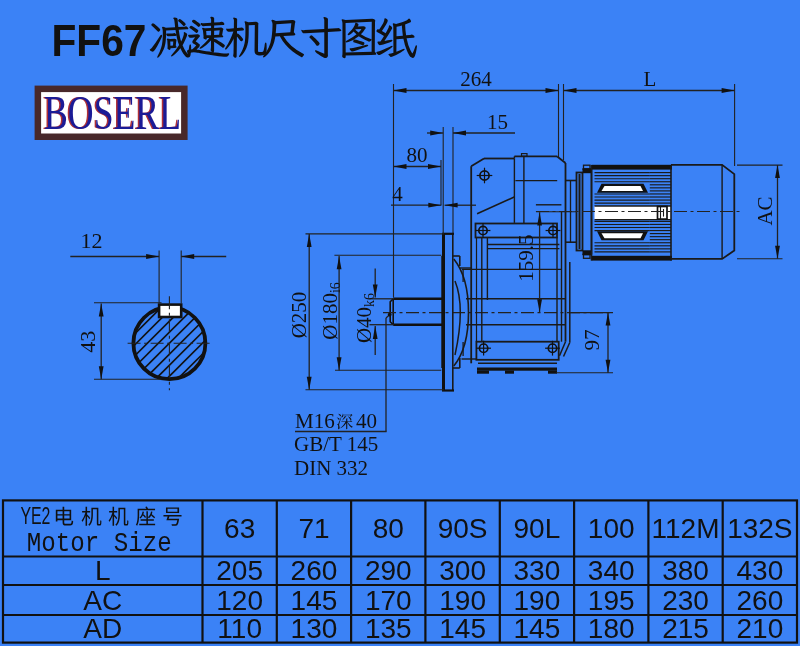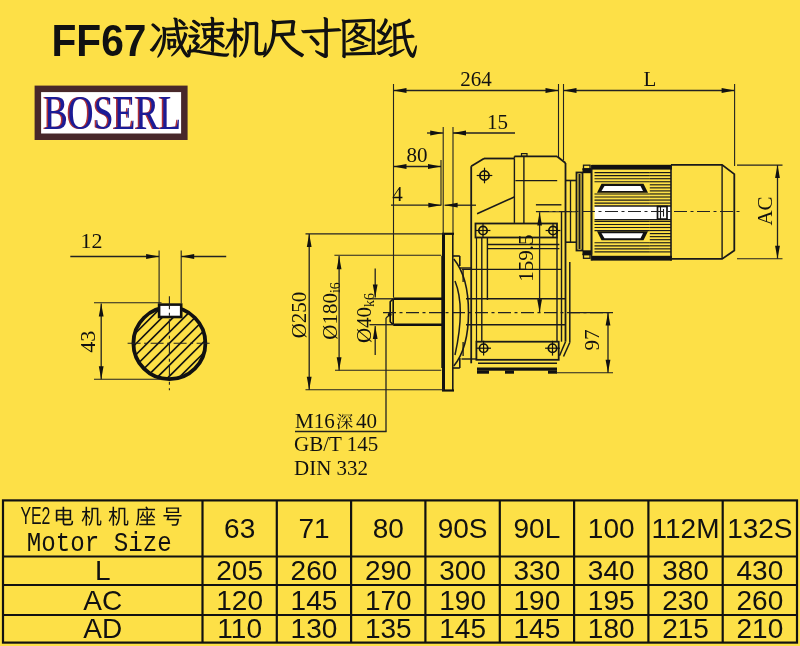--- a/index.html
+++ b/index.html
@@ -1,14 +1,14 @@
 <!DOCTYPE html>
 <html><head><meta charset="utf-8"><style>
 html,body{margin:0;padding:0;background:#fff;}
-#page{position:relative;width:800px;height:646px;background:#fde047;overflow:hidden;}
+#page{position:relative;width:800px;height:646px;background:#3b82f6;overflow:hidden;}
 text{white-space:pre;}
 </style></head><body>
 <div id="page">
 <svg width="800" height="646" viewBox="0 0 800 646">
 <text x="51.5" y="55.5" font-family="Liberation Sans, serif" font-size="45" text-anchor="start" font-weight="bold" fill="#111" textLength="95" lengthAdjust="spacingAndGlyphs">FF67</text>
 <path transform="translate(147.82,53.60) scale(0.04460,-0.04460)" d="M113 42Q152 42 269 277Q319 379 319 397Q319 420 306 420Q290 420 269 387Q169 227 91 130Q76 111 60 103Q43 95 43 84Q43 80 58 64Q72 48 113 42ZM235 488Q244 488 254 496Q280 517 280 536Q280 548 228 597Q175 646 149 664Q123 681 115 681Q107 681 93 668Q79 655 79 645Q79 635 84 630Q88 624 122 595Q156 566 190 527Q224 488 235 488ZM507 177 503 269 571 274 565 180ZM488 83Q510 83 510 109L509 120Q622 127 633 130Q644 132 644 146Q644 156 627 180Q638 284 640 289Q643 294 643 301Q643 310 630 321Q617 332 603 332L499 325Q457 337 444 337Q425 337 425 326Q425 319 431 309Q437 299 438 277Q444 166 444 155L441 122Q441 107 458 95Q476 83 488 83ZM783 637Q800 618 813 618Q826 618 838 635Q850 652 850 659Q850 674 790 724Q729 774 715 774Q699 774 690 761Q680 748 680 739Q680 728 691 719Q739 684 783 637ZM223 -95Q231 -95 254 -72Q309 -18 354 90Q379 149 394 228Q410 306 410 518L621 531Q630 476 639 426Q635 435 624 445Q607 460 598 460Q590 460 582 456Q574 452 466 449L446 448L424 451Q412 451 412 441Q412 436 418 419Q431 387 459 387L614 395Q640 398 641 414Q647 382 653 352Q670 270 701 191Q636 84 537 -23Q520 -41 520 -50Q520 -64 533 -64Q541 -64 572 -42Q604 -19 648 24Q692 67 731 120Q762 49 792 5Q856 -89 905 -89Q952 -89 960 -21Q972 72 972 138Q972 210 952 210Q935 210 929 169Q919 84 908 40Q896 -4 895 -4Q892 -4 856 43Q821 90 779 190Q809 240 846 324Q884 407 884 428Q884 451 841 474Q824 482 818 482Q806 482 806 467Q808 461 808 440Q808 431 792 379Q776 327 748 272Q723 337 699 497L693 534L876 545Q909 547 909 565Q909 582 878 603Q866 612 858 612Q851 612 841 608Q831 605 824 604Q816 604 806 603L685 595Q676 655 667 773Q665 796 634 804Q604 812 589 812Q569 812 569 801Q569 792 578 784Q587 776 590 766Q593 757 596 731Q599 705 604 664Q608 624 612 591L406 578Q354 604 339 604Q318 604 318 590Q318 584 326 565Q336 539 336 473Q336 357 329 284Q315 122 220 -53Q211 -69 211 -80Q211 -95 223 -95Z" fill="#111"></path>
 <path transform="translate(185.78,53.60) scale(0.04460,-0.04460)" d="M899 -70H910Q930 -69 940 -62Q949 -55 966 -28Q975 -14 975 -8Q975 6 953 6H945Q937 5 928 5Q918 5 907 5Q860 5 798 10Q735 16 664 25Q640 28 617 31Q626 33 630 42Q635 52 635 66V267Q677 242 722 211Q767 180 813 144Q829 132 840 132Q850 132 858 142Q867 151 872 162Q877 173 877 179Q877 193 853 209Q822 231 789 252Q756 273 727 290Q698 308 677 319Q656 330 650 330Q636 330 635 329V357L813 365Q821 366 831 368Q841 370 841 381Q841 388 834 397Q827 406 815 417L834 523Q835 526 840 532Q844 537 844 545Q844 556 827 570Q810 585 792 585H785L636 576V630L844 643Q852 644 859 649Q866 654 866 663Q866 676 854 688Q842 699 828 706Q814 714 806 714Q801 714 798 712Q788 709 778 707Q768 705 755 704L636 696V792Q636 810 619 816Q602 823 587 824Q572 825 571 825Q550 825 550 811Q550 805 557 795Q564 786 566 777Q568 768 568 758V693L402 682H391Q371 682 355 686Q351 687 346 687Q334 687 334 675Q334 670 335 666Q341 652 354 634Q367 615 395 615Q402 615 410 616Q419 616 429 617L567 626V573L445 566Q422 572 406 574Q391 577 383 577Q365 577 365 567Q365 557 376 541Q379 535 382 526Q385 516 386 505L397 403Q397 399 398 396Q398 392 398 388Q398 382 398 376Q397 371 396 363V357Q396 341 407 332Q418 323 430 320Q443 316 448 316Q461 316 466 324Q471 332 471 342V346V349L527 352Q488 300 438 247Q387 194 337 156Q311 136 311 122Q311 110 326 110Q340 110 366 124Q391 139 422 162Q454 185 484 213Q515 241 540 269Q566 297 566 299L567 307Q566 290 566 276Q566 255 566 230Q566 205 566 188L565 170Q565 152 564 132Q562 112 558 89Q558 87 558 85Q557 83 557 80Q557 66 568 54Q580 43 593 37Q598 35 601 33Q563 39 524 45Q454 56 393 66Q332 77 288 86Q258 92 241 94Q276 124 296 145Q315 166 315 187Q315 200 310 208Q304 216 285 229Q266 242 224 269Q222 270 221 271Q238 293 256 315Q274 337 298 365Q303 370 310 378Q316 385 316 394Q316 410 300 422Q284 434 271 434Q268 434 266 434Q263 433 261 433L123 421Q118 420 113 420Q108 420 103 420Q87 420 72 423Q71 423 70 424Q68 424 66 424Q53 424 53 410L56 396Q61 383 74 369Q86 355 111 355Q117 355 124 356Q131 356 140 357L210 364Q203 356 190 339Q176 322 165 307Q146 280 146 261Q146 238 176 220Q209 202 234 184Q236 183 236 182L235 180Q219 161 196 140Q174 118 147 96Q93 92 68 86Q42 80 35 72Q28 64 28 55L29 44Q30 33 36 21Q42 9 58 9Q62 9 66 10Q71 12 77 13Q107 22 132 26Q158 30 180 30Q207 30 230 26Q254 23 277 18Q321 10 385 -2Q449 -13 523 -25Q597 -37 669 -47Q741 -57 802 -64Q863 -70 899 -70ZM567 511 566 414 464 410 457 504ZM760 521 747 422 635 417 636 514ZM241 463Q254 463 262 474Q271 485 276 497Q281 509 281 512Q281 519 278 525Q274 531 261 542Q248 552 220 570Q191 588 141 617Q129 625 119 625Q106 625 92 608Q82 596 82 586Q82 573 103 560Q130 543 157 522Q184 502 215 476Q223 471 228 467Q234 463 241 463ZM288 597Q296 597 306 606Q316 614 324 624Q331 635 331 644Q331 653 316 668Q302 683 282 698Q261 714 240 728Q218 742 200 752Q182 761 175 761Q161 761 150 746Q138 731 138 724Q138 713 157 700Q185 681 212 659Q239 637 265 611Q279 597 288 597Z" fill="#111"></path>
 <path transform="translate(223.46,53.60) scale(0.04460,-0.04460)" d="M703 643 697 58Q697 11 718 -10Q738 -32 769 -36Q800 -40 830 -40Q878 -40 906 -32Q935 -25 948 -5Q962 15 966 50Q969 84 969 136Q969 138 968 154Q968 171 967 192Q966 213 962 230Q958 248 947 248Q930 248 925 203Q920 157 913 124Q906 91 898 62Q895 48 883 43Q871 38 828 38Q790 38 782 42Q774 47 774 64L780 648Q780 653 782 658Q784 664 784 671Q784 687 768 700Q751 714 733 714Q729 714 726 714Q724 713 721 713L560 703Q500 726 486 726Q473 726 473 714Q473 711 474 706Q476 701 477 696Q483 681 486 660Q490 640 491 603Q492 566 492 501Q492 420 488 353Q485 286 472 225Q460 164 434 102Q409 40 364 -31Q349 -54 349 -65Q349 -78 361 -78Q368 -78 388 -61Q409 -44 436 -10Q463 23 490 74Q517 125 537 195Q557 265 562 355Q566 411 566 466Q567 521 567 573V635ZM304 506 432 518Q442 519 450 524Q459 528 459 539Q459 550 449 562Q439 573 426 580Q414 587 404 587Q398 587 395 586Q380 581 359 579L304 574L307 763Q307 776 302 784Q296 793 271 801Q261 804 252 806Q243 808 236 808Q218 808 218 794Q218 788 223 780Q235 762 235 741L233 566L126 556Q122 555 118 555Q115 555 110 555Q94 555 79 559Q78 559 76 560Q75 560 73 560Q60 560 60 548L64 534Q70 519 82 504Q94 489 117 489Q123 489 131 490Q139 490 148 491L223 498Q186 395 142 298Q97 201 47 131Q35 113 35 103Q35 90 48 90Q58 90 77 109Q96 128 120 158Q145 189 170 226Q194 264 214 303Q223 321 226 325L230 358Q229 340 229 325Q229 282 228 231Q228 180 228 134Q227 88 226 58V29Q226 14 224 -2Q223 -18 219 -32Q218 -37 218 -45Q218 -69 239 -80Q260 -92 273 -92Q296 -92 296 -62L302 384Q309 376 334 346Q358 316 373 292Q384 275 398 275Q409 275 426 288Q442 301 442 314Q442 323 427 344Q412 366 391 389Q370 412 350 430Q330 448 320 448Q308 448 303 444ZM226 325Q230 330 225 315Z" fill="#111"></path>
 <path transform="translate(260.96,53.60) scale(0.04460,-0.04460)" d="M681 680 659 476 331 455Q336 505 340 560Q344 616 345 659ZM503 395 728 406Q743 407 756 410Q770 413 770 428Q770 437 762 450Q754 462 737 478L763 685Q764 689 768 695Q772 701 772 710Q772 725 754 740Q736 756 717 756Q715 756 712 756Q709 755 706 755L336 732Q273 757 253 757Q235 757 235 743Q235 735 243 722Q249 712 254 692Q259 672 259 654Q259 592 254 514Q249 437 237 353Q221 238 174 136Q127 35 64 -38Q46 -61 46 -73Q46 -85 58 -85Q68 -85 92 -68Q115 -52 147 -18Q179 15 212 66Q244 118 272 188Q301 259 317 350Q319 360 320 370Q322 379 322 384L424 390Q480 285 548 202Q617 120 704 53Q790 -14 901 -79Q907 -83 912 -83Q922 -83 934 -70Q947 -57 957 -43Q967 -29 967 -23Q967 -11 948 -3Q788 75 680 174Q573 274 503 395Z" fill="#111"></path>
 <path transform="translate(298.95,53.60) scale(0.04460,-0.04460)" d="M447 195Q464 210 464 226Q464 237 444 260Q424 284 396 310Q369 337 342 361Q316 385 301 398Q297 403 290 406Q284 409 277 409Q264 409 250 395Q236 381 236 368Q236 356 247 347Q280 317 317 276Q354 236 388 190Q400 175 413 175Q427 175 447 195ZM568 481V-1Q533 10 484 30Q436 50 396 69Q389 73 384 74Q378 75 373 75Q357 75 357 62Q357 51 378 32Q398 12 428 -10Q459 -32 492 -52Q524 -73 552 -87Q580 -101 594 -101Q611 -101 628 -88Q641 -75 646 -64Q650 -53 650 -41Q650 -32 649 -22Q648 -12 648 -1L649 485L919 500Q930 501 939 504Q948 508 948 519Q948 527 936 540Q925 554 910 565Q895 576 883 576Q878 576 875 575Q864 571 854 569Q844 567 835 566L649 555L650 774Q650 791 631 800Q612 810 592 815Q573 820 566 820Q549 820 549 807Q549 801 554 793Q568 772 568 745V552L127 527Q123 527 118 526Q114 526 109 526Q90 526 73 531Q66 533 63 533Q52 533 52 523Q52 513 63 494Q74 474 86 464Q98 456 120 456Q125 456 132 456Q139 456 148 457Z" fill="#111"></path>

